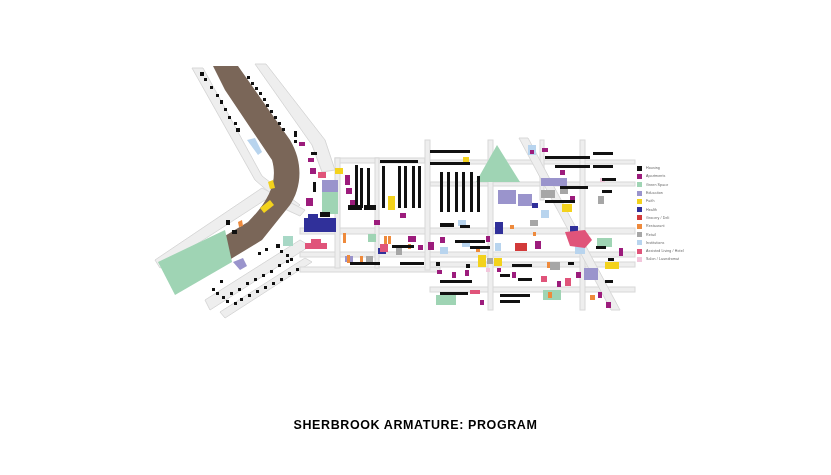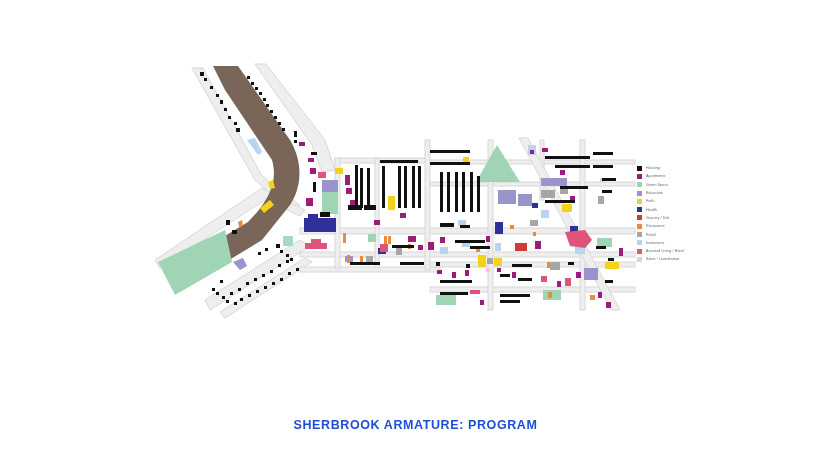--- a/index.html
+++ b/index.html
@@ -2,21 +2,21 @@
 <html><head>
   <meta charset="utf-8">
   <style>
     html,body{margin:0;padding:0;background:#ffffff;}
     body{width:831px;height:475px;position:relative;overflow:hidden;font-family:"Liberation Sans",sans-serif;}
     #map{position:absolute;left:0;top:0;}
     .legend{position:absolute;left:637px;top:164px;}
     .legend-item{display:flex;align-items:center;height:8.3px;margin:0;}
     .swatch{width:5px;height:5px;margin-right:4px;}
     .legend-label{font-size:3.6px;color:#666;white-space:nowrap;letter-spacing:0.1px;}
-    .title{position:absolute;left:0;width:831px;top:418px;text-align:center;font-size:12.5px;font-weight:bold;color:#1d4ed8;letter-spacing:0.6px;}
+    .title{position:absolute;left:0;width:831px;top:418px;text-align:center;font-size:12.5px;font-weight:bold;color:#000000;letter-spacing:0.6px;}
   </style>
 </head>
 <body>
 
 <svg id="map" width="831" height="475" viewBox="0 0 831 475">
 
   <g fill="#eeeeee" stroke="#d8d8d8" stroke-width="1">
 
     <polygon points="192,68 203,68 262,176 300,205 292,212 255,180"></polygon>
     <polygon points="255,64 266,64 325,140 335,170 322,172 312,145"></polygon>

